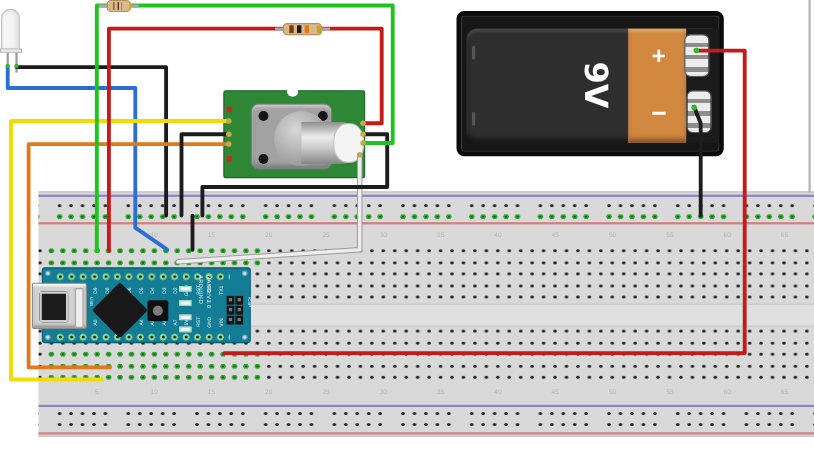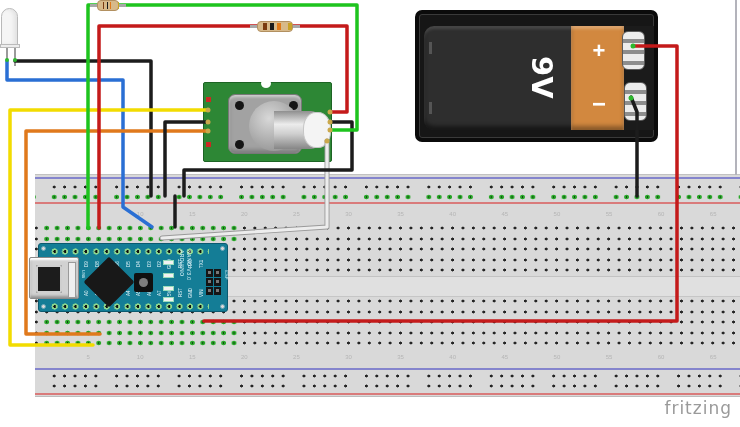--- a/index.html
+++ b/index.html
@@ -338,14 +338,13 @@
     <div class="lead" style="right:0"></div>
     <div class="body">
 
     <i style="background: rgb(122, 58, 16);"></i>
         <i style="background: rgb(26, 26, 26);"></i>
         <i style="background: rgb(224, 120, 24);"></i>
         <i style="background: rgb(201, 162, 39);"></i>
       </div>
   </div>
 
-  <div class="watermark">fritzing</div>
 </div>
 
 </body></html>

